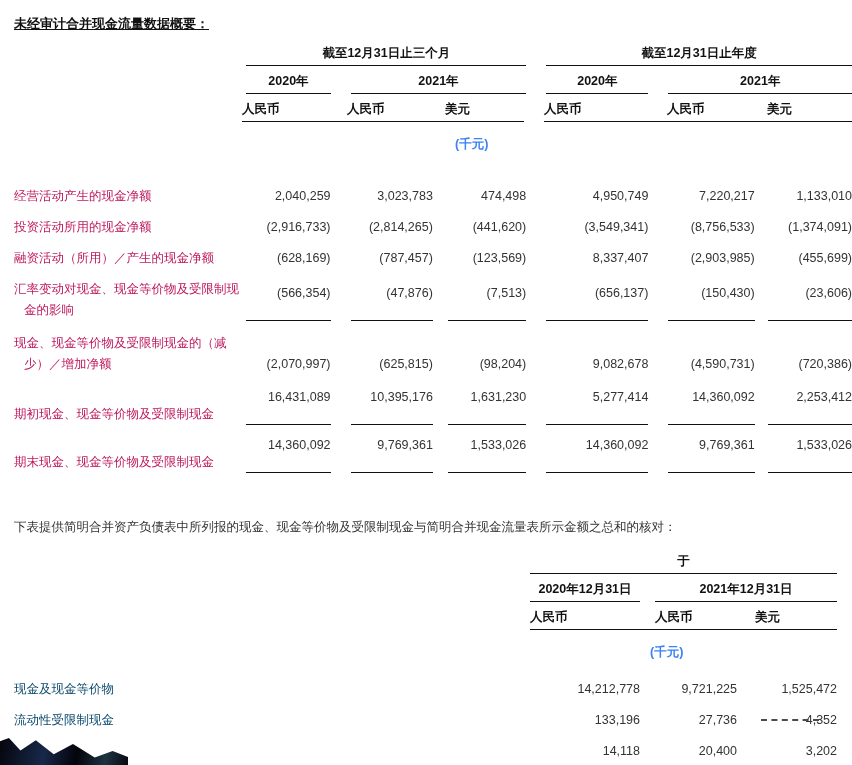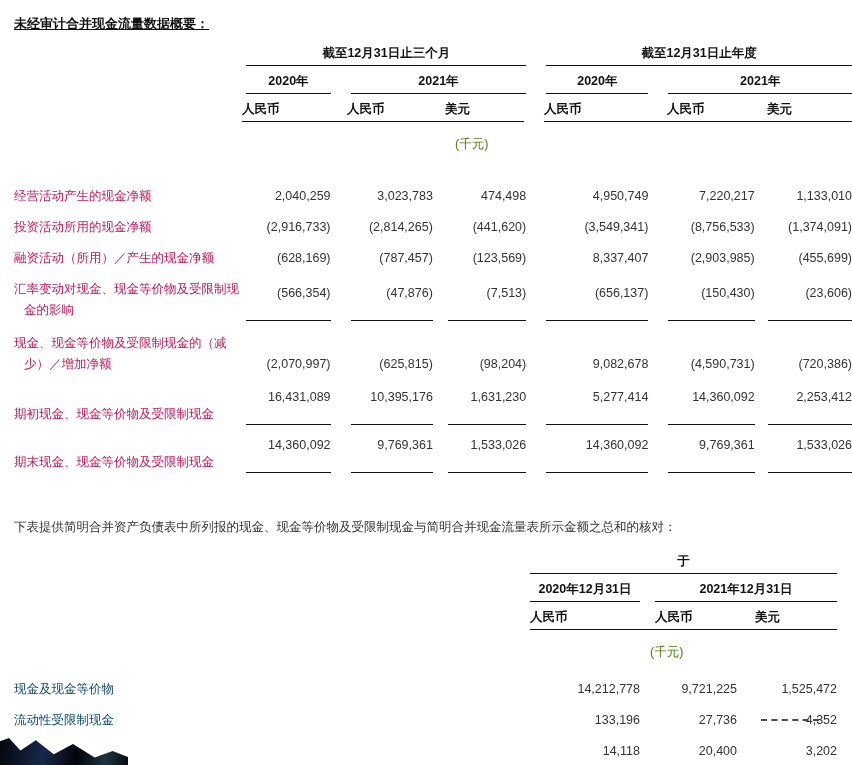--- a/index.html
+++ b/index.html
@@ -32,21 +32,21 @@
   .y23{width:177px;margin-left:20px;}
   .y4{width:103px;margin-left:20px;}
   .y56{width:185px;margin-left:20px;}
   .cg{display:flex;border-bottom:1px solid #111;padding-bottom:4px;}
   .cg1{margin-left:3px;}
   .cg2{margin-left:20px;}
   .chd{}
   .cc1{width:85px;}.cc2{width:83px;margin-left:20px;}.cc3{width:79px;margin-left:15px;}
   .cc4{width:103px;}.cc5{width:87px;margin-left:20px;}.cc6{width:85px;margin-left:13px;}
   .unit-row{margin-top:12px;}
-  .unit{font-weight:normal;color:#4d7c0f;font-size:12.5px;}
+  .unit{font-weight:bold;color:#3b82f6;font-size:12.5px;}
   .t1 .unit{margin-left:441px;}
   .t1 .row{margin-top:10px;}
   .t1 .row.first{margin-top:33px;}
   .t1 .row.mt{margin-top:12px;}
   .row.rule .num{border-bottom:1px solid #111;padding-bottom:16px;}
 
   
   .intro{margin:46px 0 0 0;font-size:12.5px;line-height:17px;color:#333;width:832px;}
 
   

